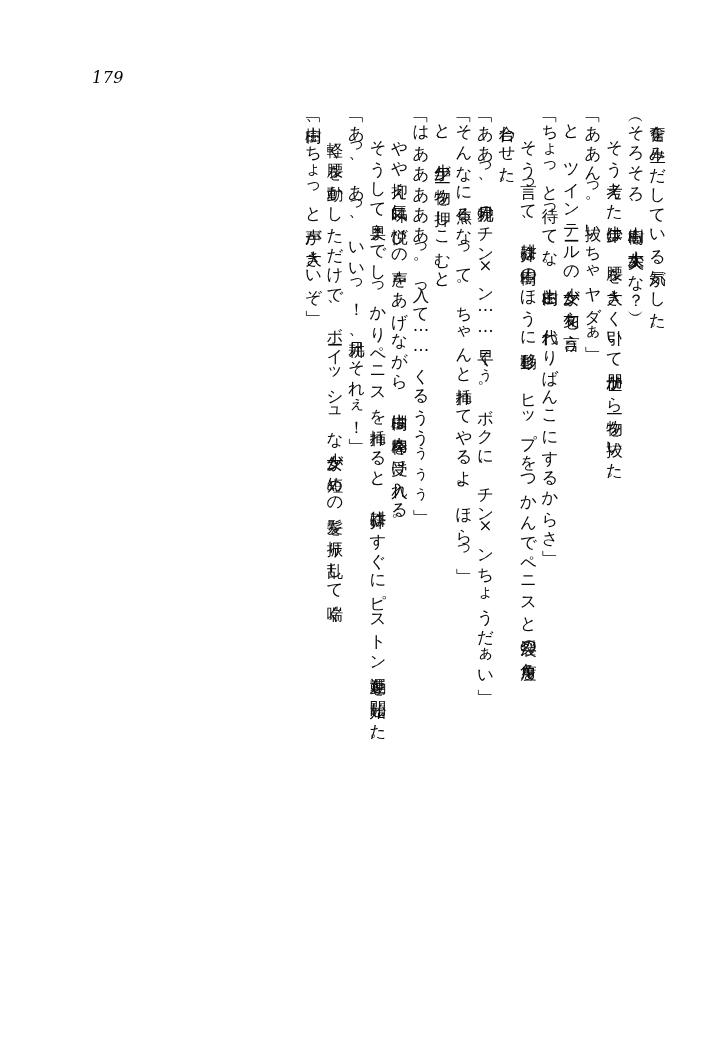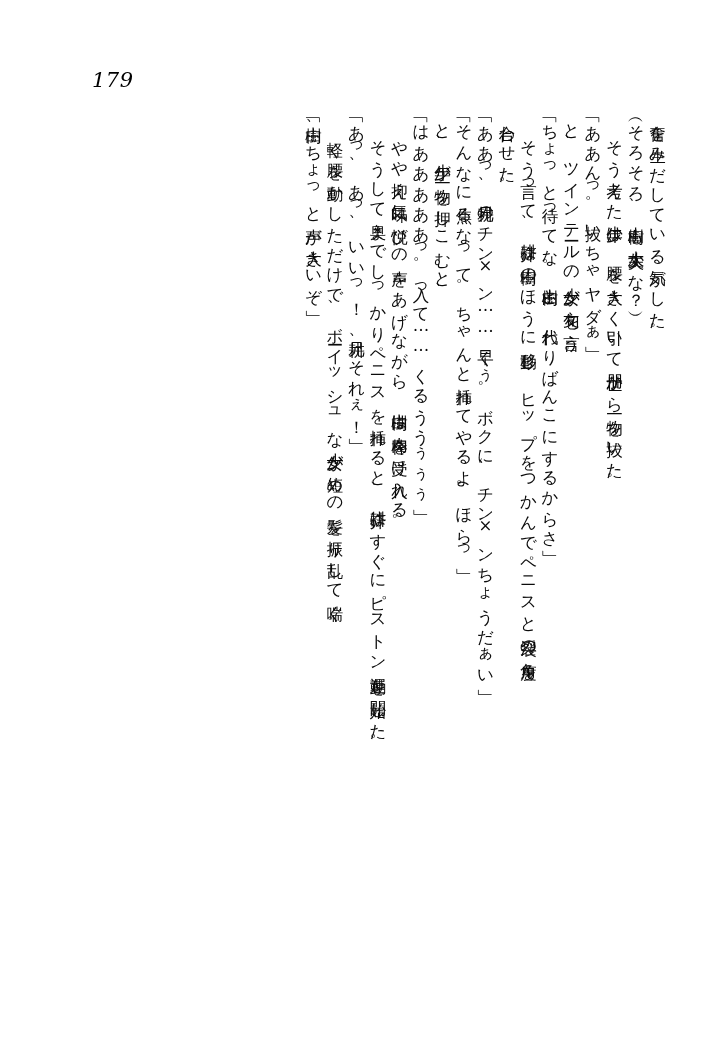--- a/index.html
+++ b/index.html
@@ -13,21 +13,21 @@
     height: 1050px;
     background: #ffffff;
     overflow: hidden;
     font-family: "DejaVu Serif", "Liberation Serif", serif;
     color: #000000;
   }
   .page-number {
     position: absolute;
     top: 68px;
     left: 92px;
-    font-size: 21px;
+    font-size: 16px;
     font-style: italic;
     font-family: "DejaVu Serif", "Liberation Serif", serif;
     letter-spacing: 0.5px;
     color: #000;
   }
   .text-block {
     position: absolute;
     top: 112px;
     left: 60px;
     right: 44px;

